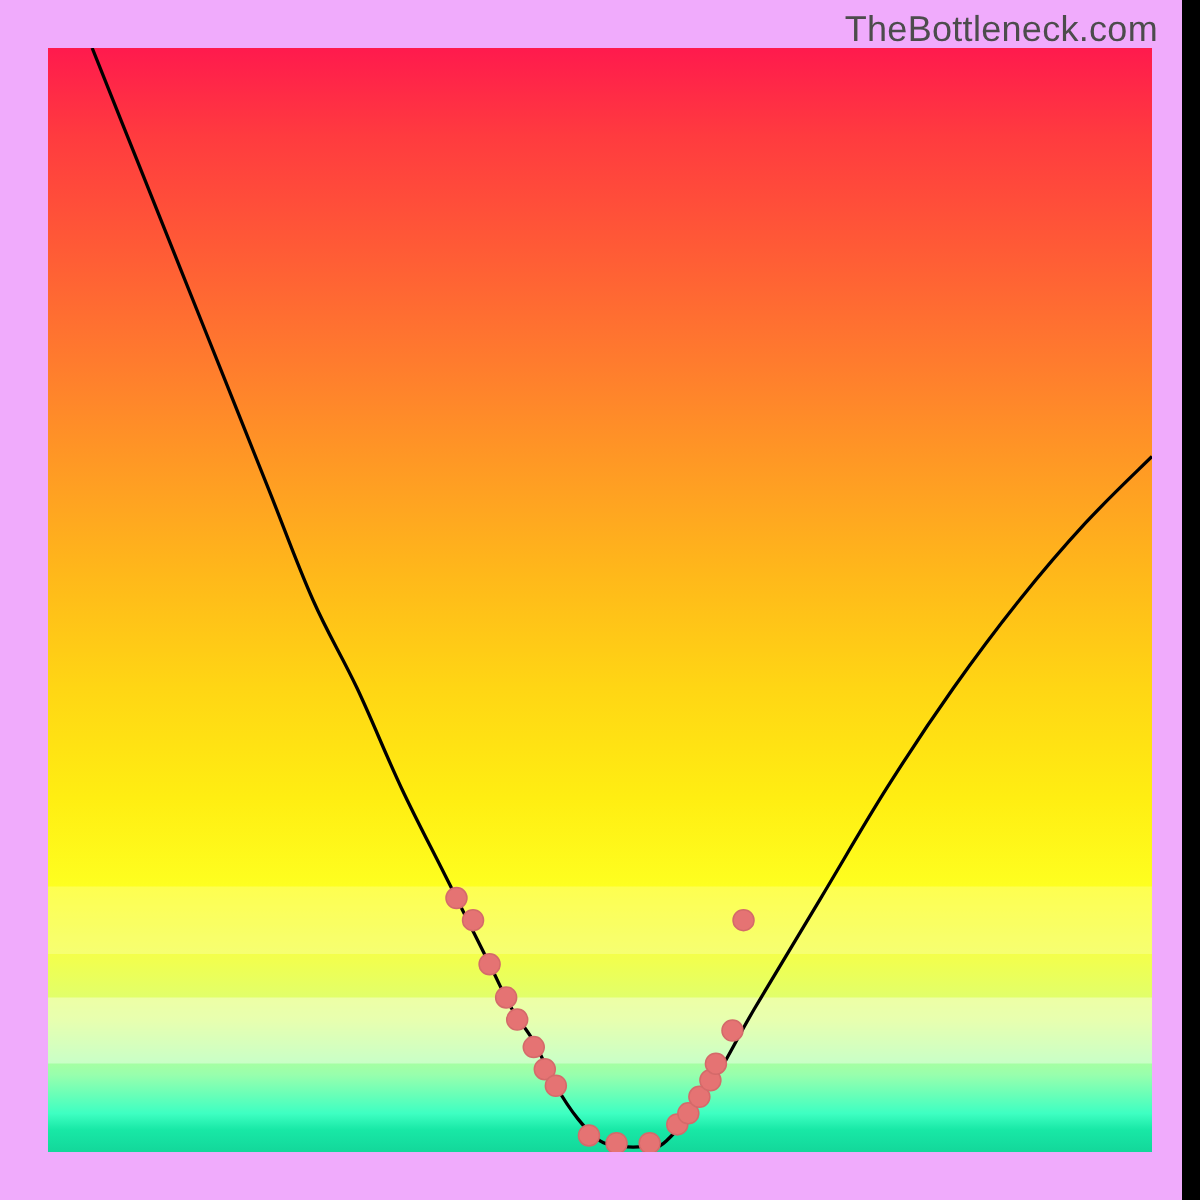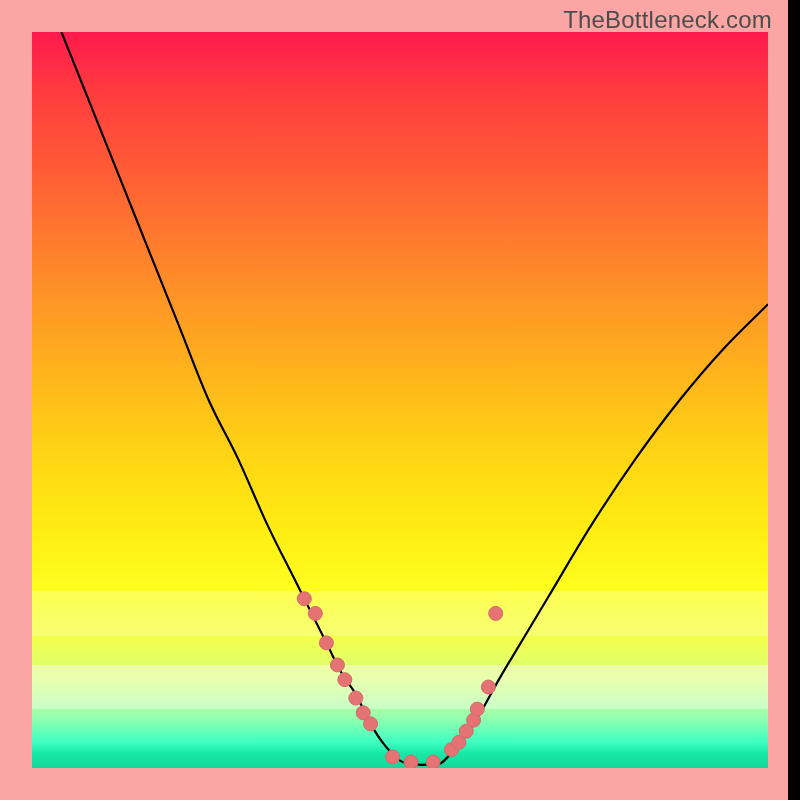--- a/index.html
+++ b/index.html
@@ -10,21 +10,21 @@
     background: #000;
     overflow: hidden;
     font-family: Arial, Helvetica, sans-serif;
   }
   .frame {
     position: absolute;
     left: 0;
     top: 0;
     width: 788px;
     height: 800px;
-    background: #fca5a5;
+    background: #f0abfc;
   }
   .plot-area {
     position: absolute;
     left: 32px;
     top: 32px;
     width: 736px;
     height: 736px;
     overflow: hidden;
   }
   .gradient {

